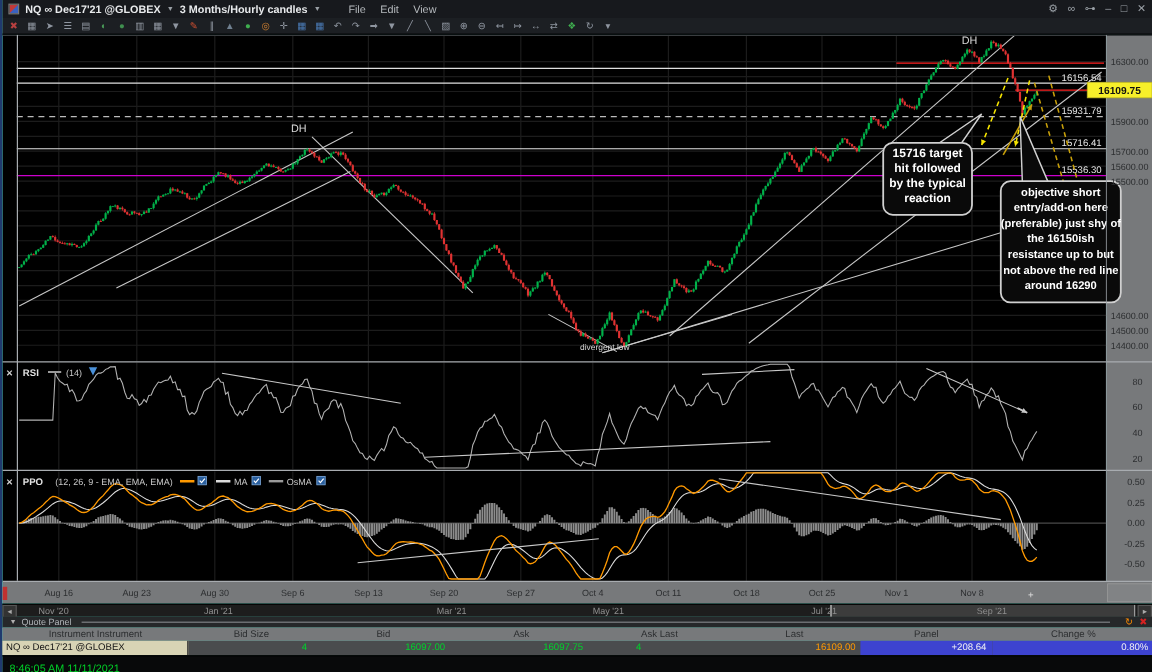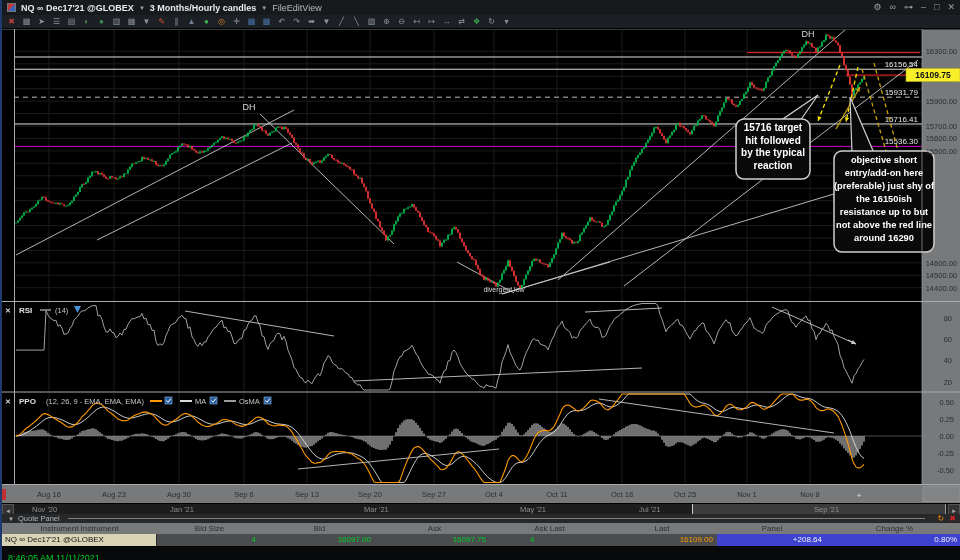--- a/index.html
+++ b/index.html
@@ -2,21 +2,21 @@
 <html><head>
 <meta charset="utf-8">
 <style>
   *{margin:0;padding:0;box-sizing:border-box}
   html,body{width:960px;height:560px;background:#000;overflow:hidden;font-family:"Liberation Sans",sans-serif}
   .window{position:relative;width:960px;height:560px;background:#5eead4;border-left:2px solid #1f3a6e}
   .titlebar{position:absolute;left:0;top:0;right:0;height:15px;background:#17191d;display:flex;align-items:center;gap:5px;padding:0 5px}
   .app-logo{width:9px;height:9px;background:linear-gradient(135deg,#c03a3a 0 45%,#3a62c0 55% 100%);border:1px solid #777;flex:0 0 auto}
   .tb-symbol,.tb-period{font-size:9px;font-weight:bold;color:#e8eaec;white-space:nowrap}
   .tb-caret{font-size:6px;color:#9aa0a6}
-  .menu{display:flex;margin-left:0}
+  .menu{display:flex;gap:12px;margin-left:18px}
   .menu span{font-size:9px;color:#b4b8bc;cursor:default}
   .win-icons{margin-left:auto;display:flex;gap:8px;align-items:center;color:#9aa0a6;font-size:9px;line-height:15px}
   .win-icons span{cursor:default}
   .toolbar{position:absolute;left:0;top:15px;right:0;height:14px;background:#1c1f23;display:flex;align-items:center;padding:0 2px;border-bottom:1px solid #000}
   .toolbar span{font-size:8px;line-height:14px;width:15px;text-align:center;cursor:default}
   #chart-svg{position:absolute;left:0;top:29px;width:960px;height:474px;font-family:"Liberation Sans",sans-serif}
   .navbar{position:absolute;left:0;top:503px;width:960px;height:11px;background:#1d1d1d;border-top:1px solid #000;overflow:hidden}
   .nav-thumb{position:absolute;left:690px;top:0;width:254px;height:11px;background:#3c3c3c;border-left:1px solid #cfcfcf;border-right:1px solid #9a9a9a}
   .nav-label{position:absolute;top:1px;font-size:7.5px;color:#8f8f8f;white-space:nowrap}
   .nav-arrow{position:absolute;top:0;width:12px;height:11px;background:#333;color:#aaa;font-size:7px;line-height:11px;text-align:center;border:1px solid #555}
@@ -1591,22 +1591,22 @@
       </g>
     </svg>
 
   <div class="navbar">
     <div class="nav-thumb"></div>
     <div class="nav-arrow" style="left:0">◂</div>
     <div class="nav-arrow" style="left:946px">▸</div>
   <span class="nav-label" style="left: 30px;">Nov '20</span>
       <span class="nav-label" style="left: 168px;">Jan '21</span>
       <span class="nav-label" style="left: 330px; padding-left: 32px;">Mar '21</span>
-      <span class="nav-label" style="left: 492px; margin-left: 26px;">May '21</span>
-      <span class="nav-label" style="left: 637px;">Jul '21</span>
+      <span class="nav-label" style="left: 492px;">May '21</span>
+      <span class="nav-label" style="left: 674px;">Jul '21</span>
       <span class="nav-label" style="left: 812px;">Sep '21</span>
     </div>
 
   <div class="qp-header">
     <span class="qp-caret">▼</span>
     <span class="qp-title">Quote Panel</span>
     <span class="qp-rule"></span>
     <span class="qp-ico" id="qp-icons"><span style="color: rgb(255, 140, 0); margin-left: 5px;">↻</span><span style="color: rgb(212, 34, 34); margin-left: 5px;">✖</span></span>
   </div>
 

